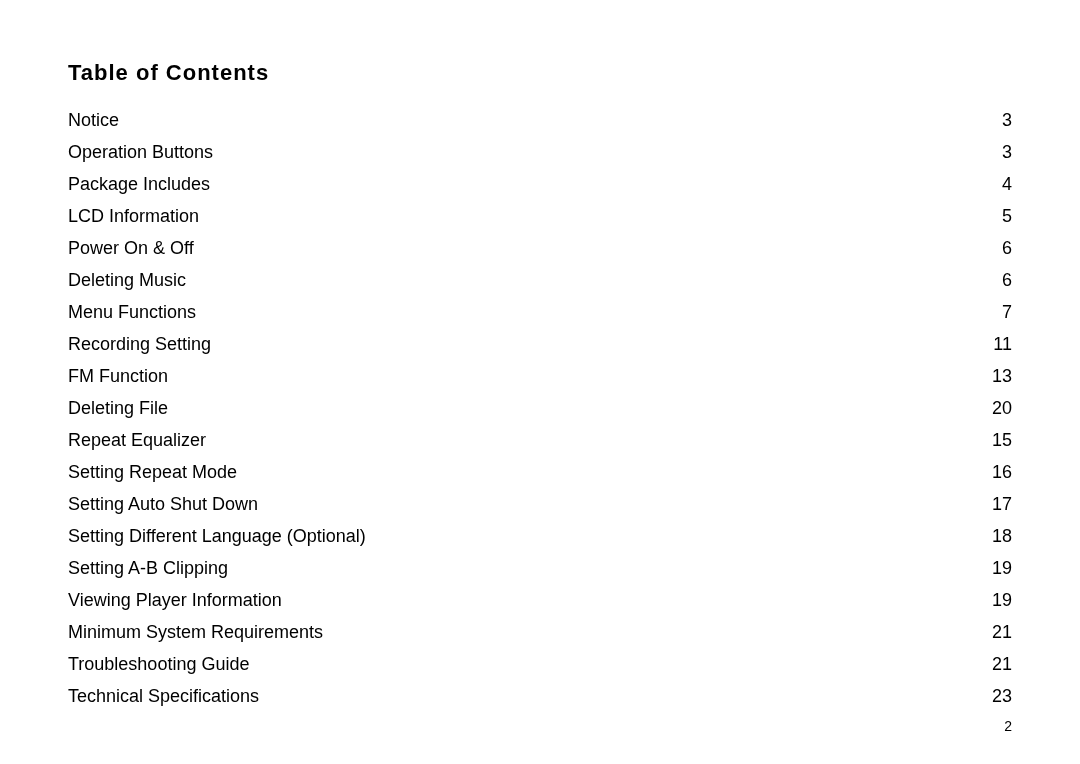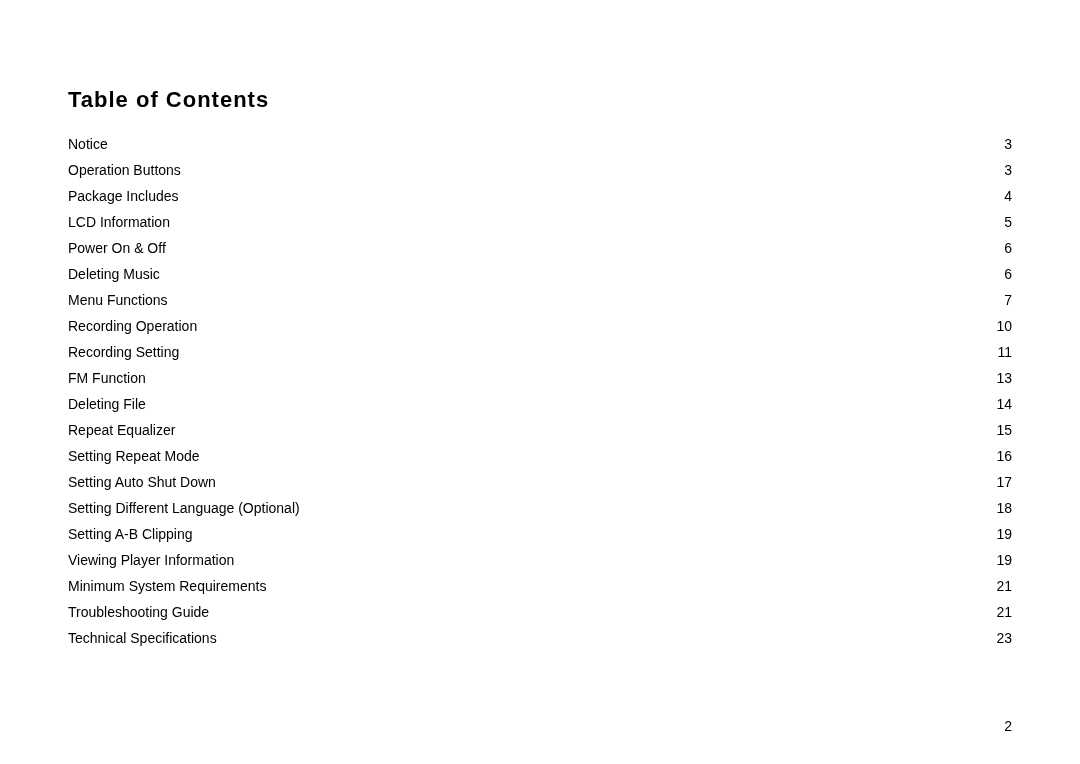--- a/index.html
+++ b/index.html
@@ -25,31 +25,30 @@
       padding: 60px 68px 40px 68px;
       position: relative;
     }
 
     .toc-title {
       font-size: 22px;
       font-weight: bold;
       margin-bottom: 18px;
       letter-spacing: 1px;
       color: #000;
-      margin-top: 27px;
     }
 
     .toc-table {
       width: 100%;
       border-collapse: collapse;
     }
 
     .toc-table tr td {
       padding: 2.5px 0;
-      font-size: 14px;
+      font-size: 18px;
       color: #000;
       line-height: 1.5;
       margin-left: 23px;
     }
 
     .toc-table tr td:first-child {
       width: 90%;
     }
 
     .toc-table tr td:last-child {
@@ -95,34 +94,30 @@
         </tr>
         <tr>
           <td>Deleting Music</td>
           <td>6</td>
         </tr>
         <tr>
           <td>Menu Functions</td>
           <td>7</td>
         </tr>
         <tr>
-          <td>Recording Operation</td>
-          <td>10</td>
-        </tr>
-        <tr>
           <td>Recording Setting</td>
           <td>11</td>
         </tr>
         <tr>
           <td>FM Function</td>
           <td>13</td>
         </tr>
         <tr>
           <td>Deleting File</td>
-          <td>14</td>
+          <td>20</td>
         </tr>
         <tr>
           <td>Repeat Equalizer</td>
           <td>15</td>
         </tr>
         <tr>
           <td>Setting Repeat Mode</td>
           <td>16</td>
         </tr>
         <tr>

